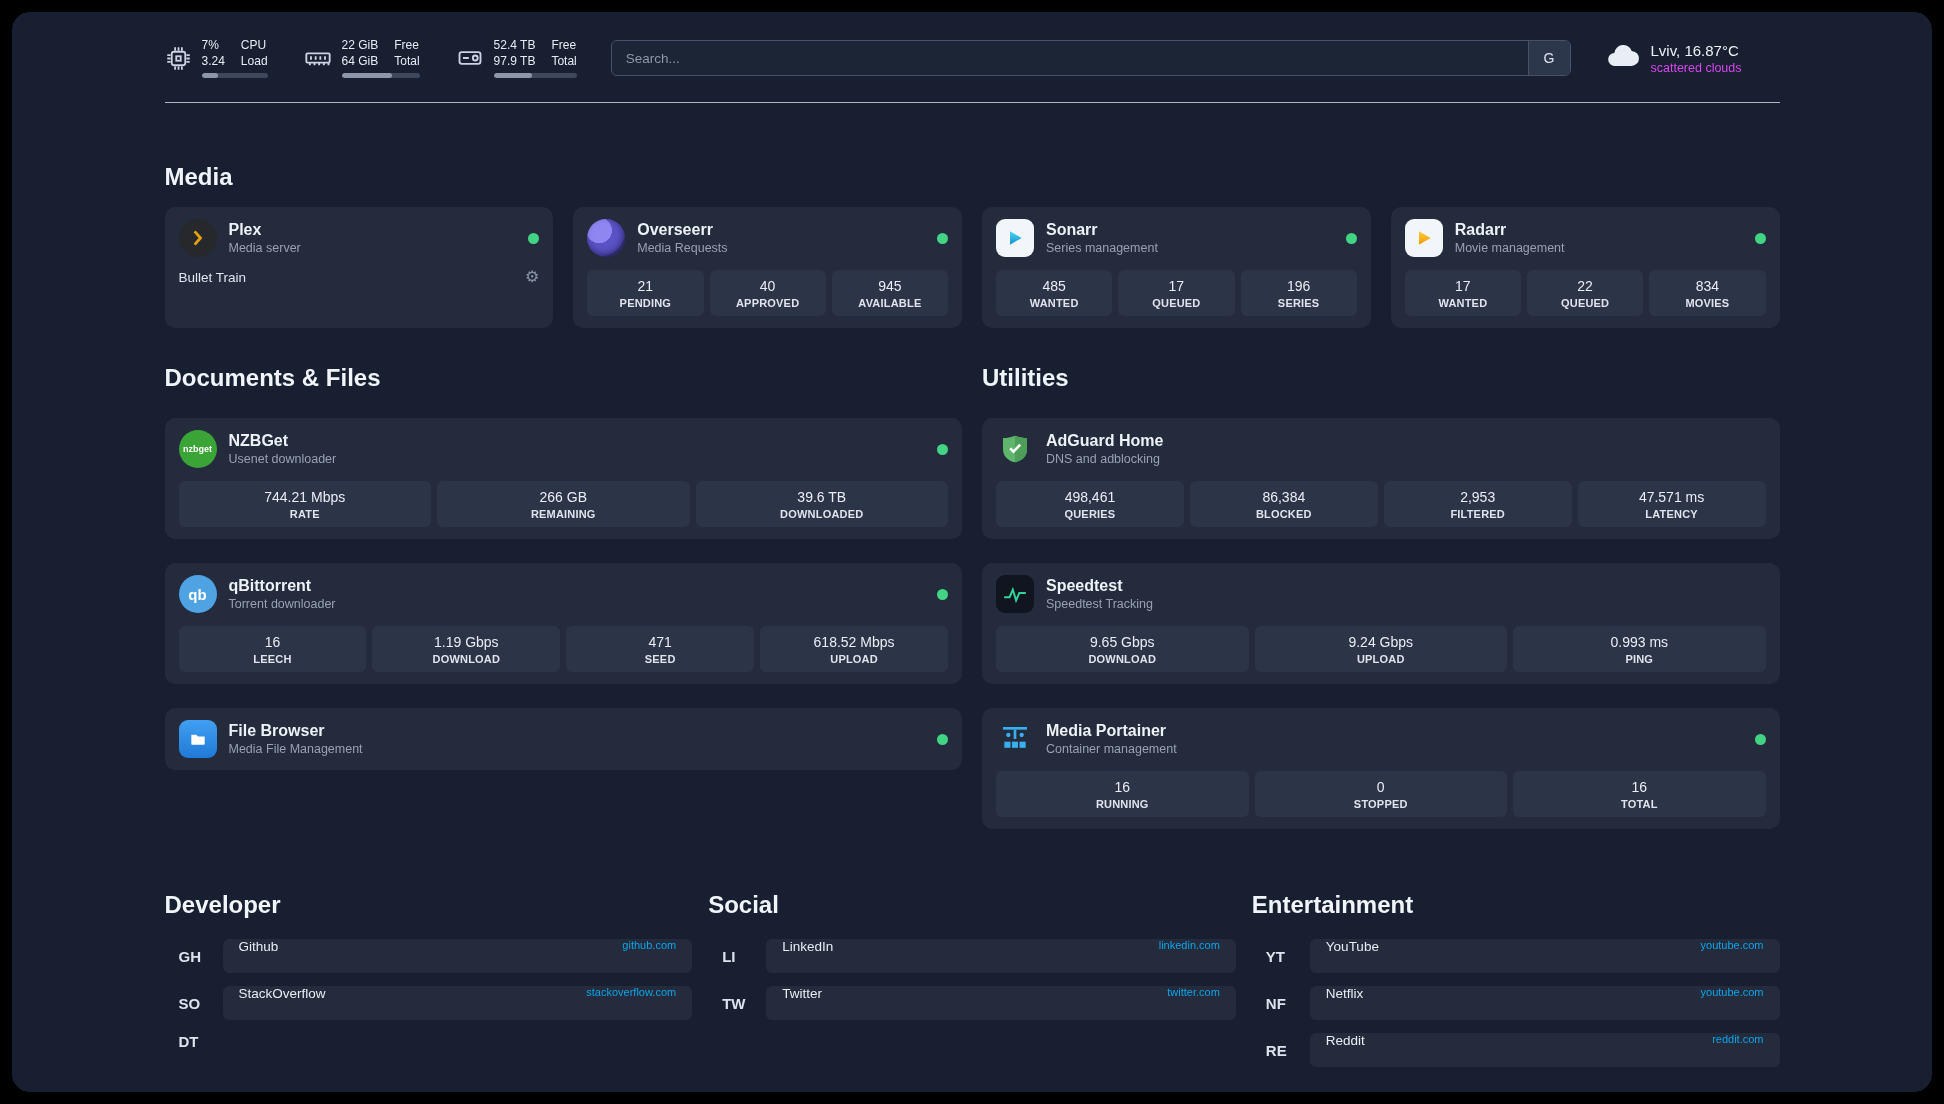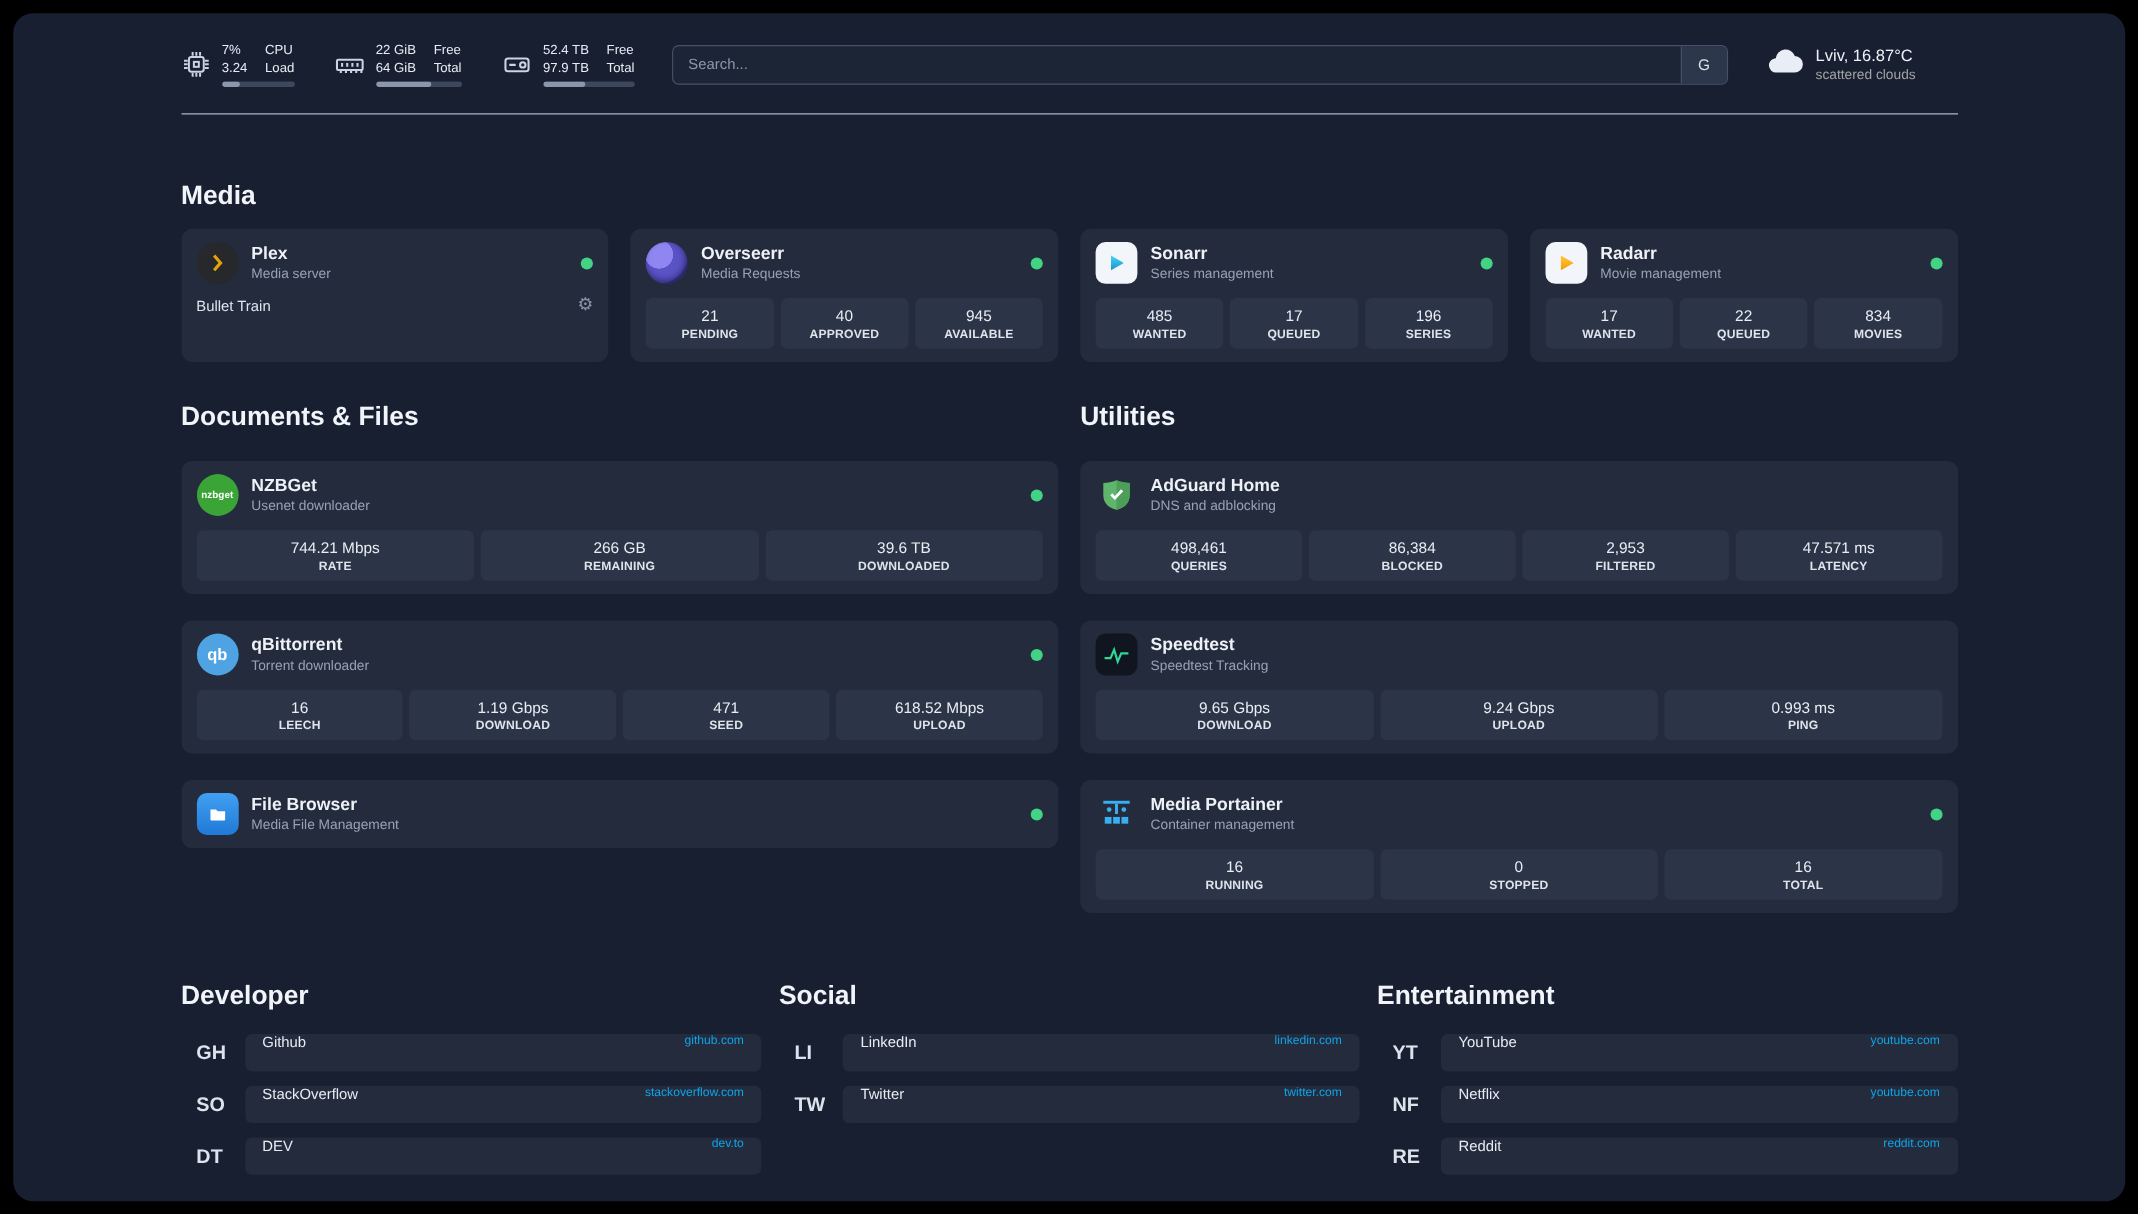--- a/index.html
+++ b/index.html
@@ -17,21 +17,21 @@
   .sys-bar { grid-column: 1 / span 2; height: 5px; background: #3e485d; border-radius: 3px; overflow: hidden; margin-top: 4px; }
   .sys-bar .fill { height: 100%; background: #8c97ab; border-radius: 3px; width: 0; }
 
   .search { display: flex; align-items: stretch; height: 36px; flex: 1; background: #1c2536; border: 1px solid #47516a; border-radius: 6px; overflow: hidden; }
   .search input { flex: 1; background: transparent; border: none; outline: none; padding: 0 14px; color: #dfe5ee; font-size: 13.5px; font-family: "Liberation Sans", sans-serif; }
   .search input::placeholder { color: #8d97aa; }
   .search .g-btn { width: 42px; background: #2d374b; border: none; border-left: 1px solid #47516a; color: #dde3ee; font-size: 14px; cursor: pointer; font-family: "Liberation Sans", sans-serif; }
 
   .weather { display: flex; align-items: center; gap: 10px; min-width: 175px; }
   .weather .loc { font-size: 15px; color: #eef1f7; }
-  .weather .cond { font-size: 12.5px; color: #a3a3a3; margin-top: 2px; }
+  .weather .cond { font-size: 12.5px; color: #d946ef; margin-top: 2px; }
 
   .divider { border: none; border-top: 1.5px solid rgba(235,240,248,0.72); margin-top: 24px; }
 
   
   .section-title { font-size: 24px; font-weight: 600; color: #f1f4f9; }
   .media-title { margin-top: 60px; margin-bottom: 16px; }
 
   .media-grid { display: grid; grid-template-columns: repeat(4, 1fr); gap: 20px; }
 
   .card { background: #232b3d; border-radius: 10px; padding: 12px 14px; cursor: pointer; }
@@ -68,21 +68,21 @@
   
   .two-col { display: flex; gap: 20px; margin-top: 36px; }
   .col { flex: 1; display: flex; flex-direction: column; gap: 24px; }
   .col .section-title { margin-bottom: 2px; }
 
   
   .bookmarks { display: flex; gap: 16px; margin-top: 62px; padding-bottom: 30px; }
   .bm-col { flex: 1; }
   .bm-col .section-title { margin-bottom: 20px; }
   .bm-row { display: flex; align-items: center; margin-bottom: 13px; cursor: pointer; }
-  .bm-abbr { width: 58px; padding-left: 14px; font-size: 18px; font-weight: 600; color: #dde3ec; }
+  .bm-abbr { width: 58px; padding-left: 14px; font-size: 15px; font-weight: 600; color: #dde3ec; }
   .bm-pill { flex: 1; display: flex; justify-content: space-between; background: #232b3d; border-radius: 6px; height: 34px; padding: 0 16px; }
   .bm-name { font-size: 13.5px; color: #e8ecf3; }
   .bm-url { font-size: 11px; color: #0ea5e9; }
 </style>
 </head>
 <body>
 
 <div class="app">
   <div class="content">
 
@@ -489,24 +489,20 @@
         </div>
         <div class="bm-row">
           <span class="bm-abbr">SO</span>
           <div class="bm-pill">
               <span class="bm-name">StackOverflow</span>
               <span class="bm-url">stackoverflow.com</span>
             </div>
         </div>
         <div class="bm-row">
           <span class="bm-abbr">DT</span>
-          <div class="bm-pill">
-              <span class="bm-name">DEV</span>
-              <span class="bm-url">dev.to</span>
-            </div>
         </div>
       </div>
 
       <div class="bm-col">
         <h2 class="section-title">Social</h2>
         <div class="bm-row">
           <span class="bm-abbr">LI</span>
           <div class="bm-pill">
               <span class="bm-name">LinkedIn</span>
               <span class="bm-url">linkedin.com</span>

